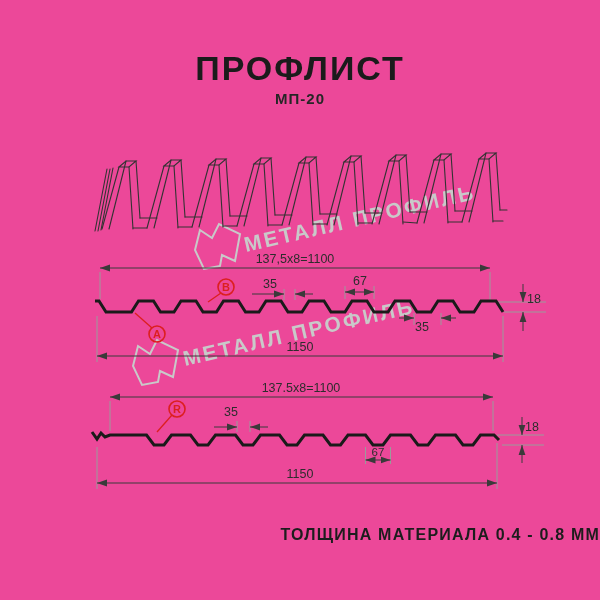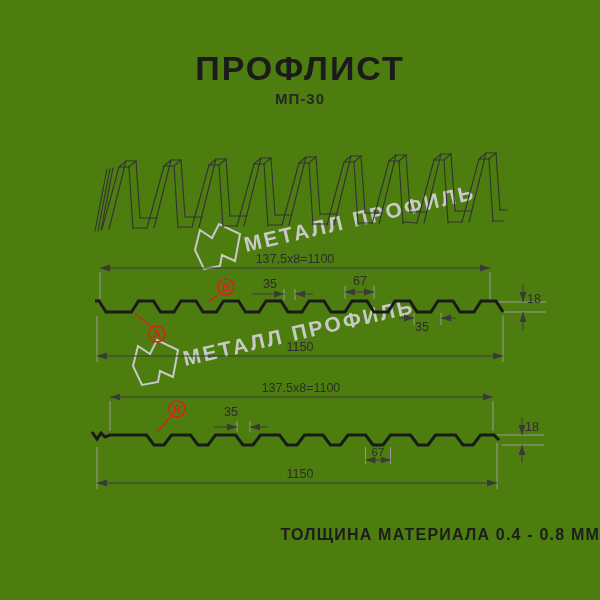--- a/index.html
+++ b/index.html
@@ -1,37 +1,37 @@
 <!DOCTYPE html>
 <html><head>
 <meta charset="utf-8">
 <style>
   html,body{margin:0;padding:0;width:600px;height:600px;background:#ffffff;overflow:hidden;
     font-family:"Liberation Sans", sans-serif;}
-  .stage{position:relative;width:600px;height:600px;background:#4d7c0f;}
+  .stage{position:relative;width:600px;height:600px;background:#ec4899;}
   .title{position:absolute;top:51px;left:0;width:600px;text-align:center;
     font-size:34px;line-height:34px;font-weight:bold;letter-spacing:2px;color:#1b1b1b;}
   .subtitle{position:absolute;top:90px;left:0;width:600px;text-align:center;
     font-size:15px;font-weight:bold;letter-spacing:1px;color:#262626;}
   .footer-note{position:absolute;top:526px;left:0;width:600px;text-align:right;
     font-size:16px;font-weight:bold;letter-spacing:1.2px;color:#1d1d1d;}
   svg{position:absolute;top:0;left:0;}
   svg text{font-family:"Liberation Sans", sans-serif;fill:#2d2d2d;}
   .dim-text{font-size:12.5px;}
   .dim-text-sm{font-size:11.5px;}
   .red-letter{font-size:11px;font-weight:bold;fill:#dc1f1f;}
   .wm-text{font-size:21px;font-weight:bold;letter-spacing:2.5px;fill:#c9c9c9;}
 </style>
 </head>
 <body>
 
 <div class="stage">
 
   <div class="title">ПРОФЛИСТ</div>
-  <div class="subtitle">МП-30</div>
+  <div class="subtitle">МП-20</div>
 
   <svg width="600" height="600" viewBox="0 0 600 600">
     <defs>
       <marker id="arr" viewBox="0 0 10 8" refX="10" refY="4" markerWidth="10" markerHeight="8" markerUnits="userSpaceOnUse" orient="auto-start-reverse">
         <path d="M10,4 L0,0.6 L0,7.4 Z" fill="#3a3a3a"></path>
       </marker>
     </defs>
 
     <g>
       <path d="M195,250 L200,230 L212,238 L219,224 L240,234 L235,261 L222,255 L220,266 L204,269 Z" fill="none" stroke="#c9c9c9" stroke-width="2"></path>

